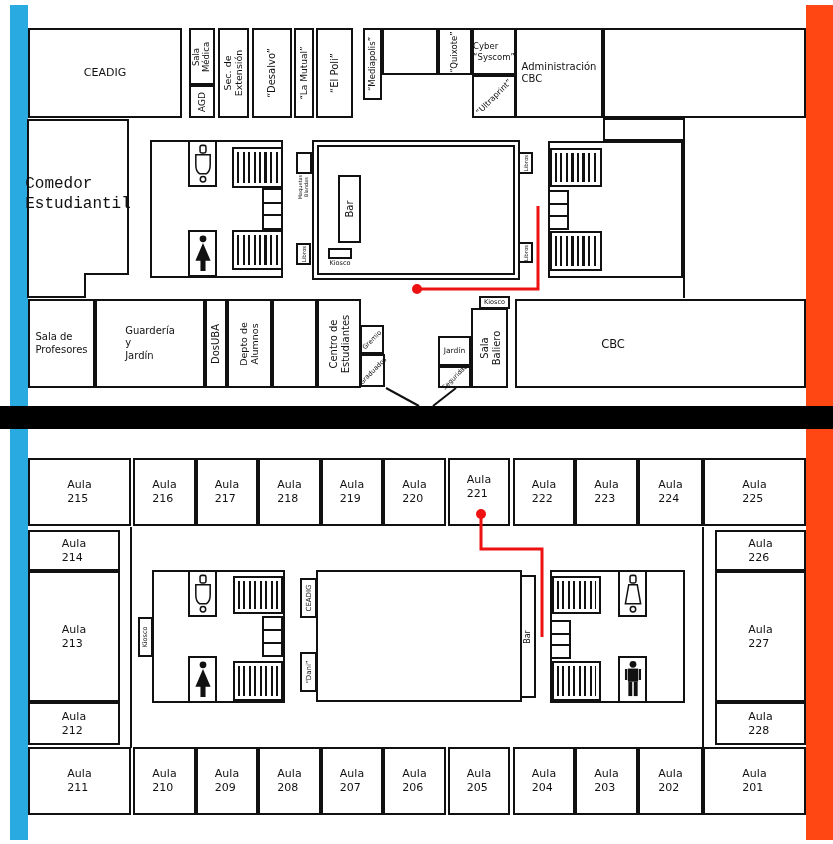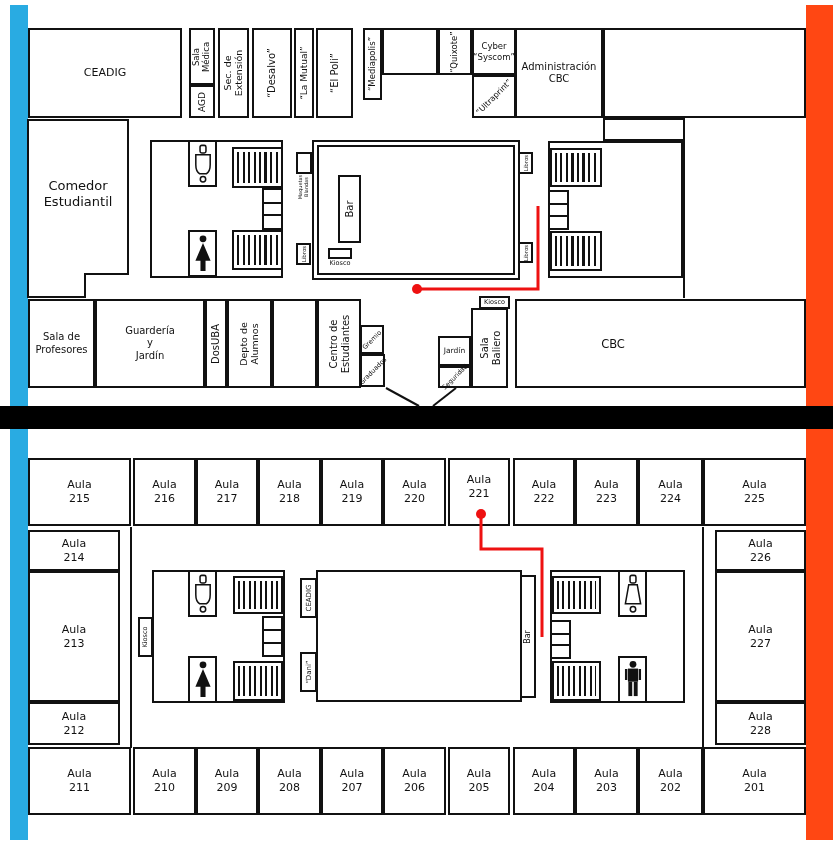--- a/index.html
+++ b/index.html
@@ -1,21 +1,21 @@
 <!DOCTYPE html>
 <html><head>
 <meta charset="utf-8">
 <style>
   html,body{margin:0;padding:0;background:#fff;}
   .canvas{position:relative;width:833px;height:844px;background:#fff;overflow:hidden;
           font-family:"DejaVu Sans",sans-serif;color:#111;}
   .r{position:absolute;background:#fff;border:2px solid #111;box-sizing:border-box;
      display:flex;align-items:center;justify-content:center;}
   .lbl{position:absolute;display:flex;align-items:center;justify-content:center;}
-  .hl{white-space:pre-line;text-align:center;line-height:1.25;}
+  .hl{white-space:pre-line;line-height:1.25;}
   .vl{position:absolute;left:50%;top:50%;transform:translate(-50%,-50%) rotate(-90deg);
       white-space:pre-line;text-align:center;line-height:1.15;width:max-content;}
   .dl{position:absolute;left:50%;top:50%;transform:translate(-50%,-50%) rotate(-45deg);
       white-space:nowrap;width:max-content;}
   .stairs{position:absolute;box-sizing:border-box;border:2px solid #111;padding:3px;background-color:#fff;
       background-image:repeating-linear-gradient(to right,#111 0 2px,transparent 2px 5.5px);
       background-origin:content-box;background-clip:content-box;}
   .steps{position:absolute;box-sizing:border-box;border:2px solid #111;background-color:#fff;
       background-image:linear-gradient(to bottom,transparent 0,transparent calc(33% - 1px),
       #111 calc(33% - 1px),#111 calc(33% + 1px),transparent calc(33% + 1px),
@@ -85,21 +85,21 @@
     <span class="dl" style="font-size:8px;">“Ultraprint”</span>
     </div>
   <div class="r" style="left:515px;top:28px;width:88px;height:90px;">
     <span class="hl" style="font-size:10px;">Administración
 CBC</span>
     </div>
   <div class="r" style="left:603px;top:28px;width:203px;height:90px;"></div>
   <div class="r" style="left:603px;top:118px;width:82px;height:23px;"></div>
 
   <div class="lbl" style="left:28px;top:168px;width:100px;height:52px;">
-    <span class="hl" style="font-size:13px;">Comedor
+    <span class="hl" style="font-size:16px;font-family:Liberation Mono, monospace;">Comedor
 Estudiantil</span>
     </div>
 
   <div class="r" style="left:150px;top:140px;width:133px;height:138px;"></div>
   <div class="iconbox" style="left:188px;top:140px;width:29px;height:47px;">
     <svg width="22" height="40" viewBox="0 0 26 46">
       <rect x="9.5" y="1" width="7" height="9" rx="2" fill="none" stroke="#111" stroke-width="1.8"></rect>
       <path d="M4.5 12 H21.5 V24 Q21.5 32 17 34.5 H9 Q4.5 32 4.5 24 Z" fill="none" stroke="#111" stroke-width="1.8"></path>
       <circle cx="13" cy="41" r="3.2" fill="none" stroke="#111" stroke-width="1.8"></circle>
     </svg>

